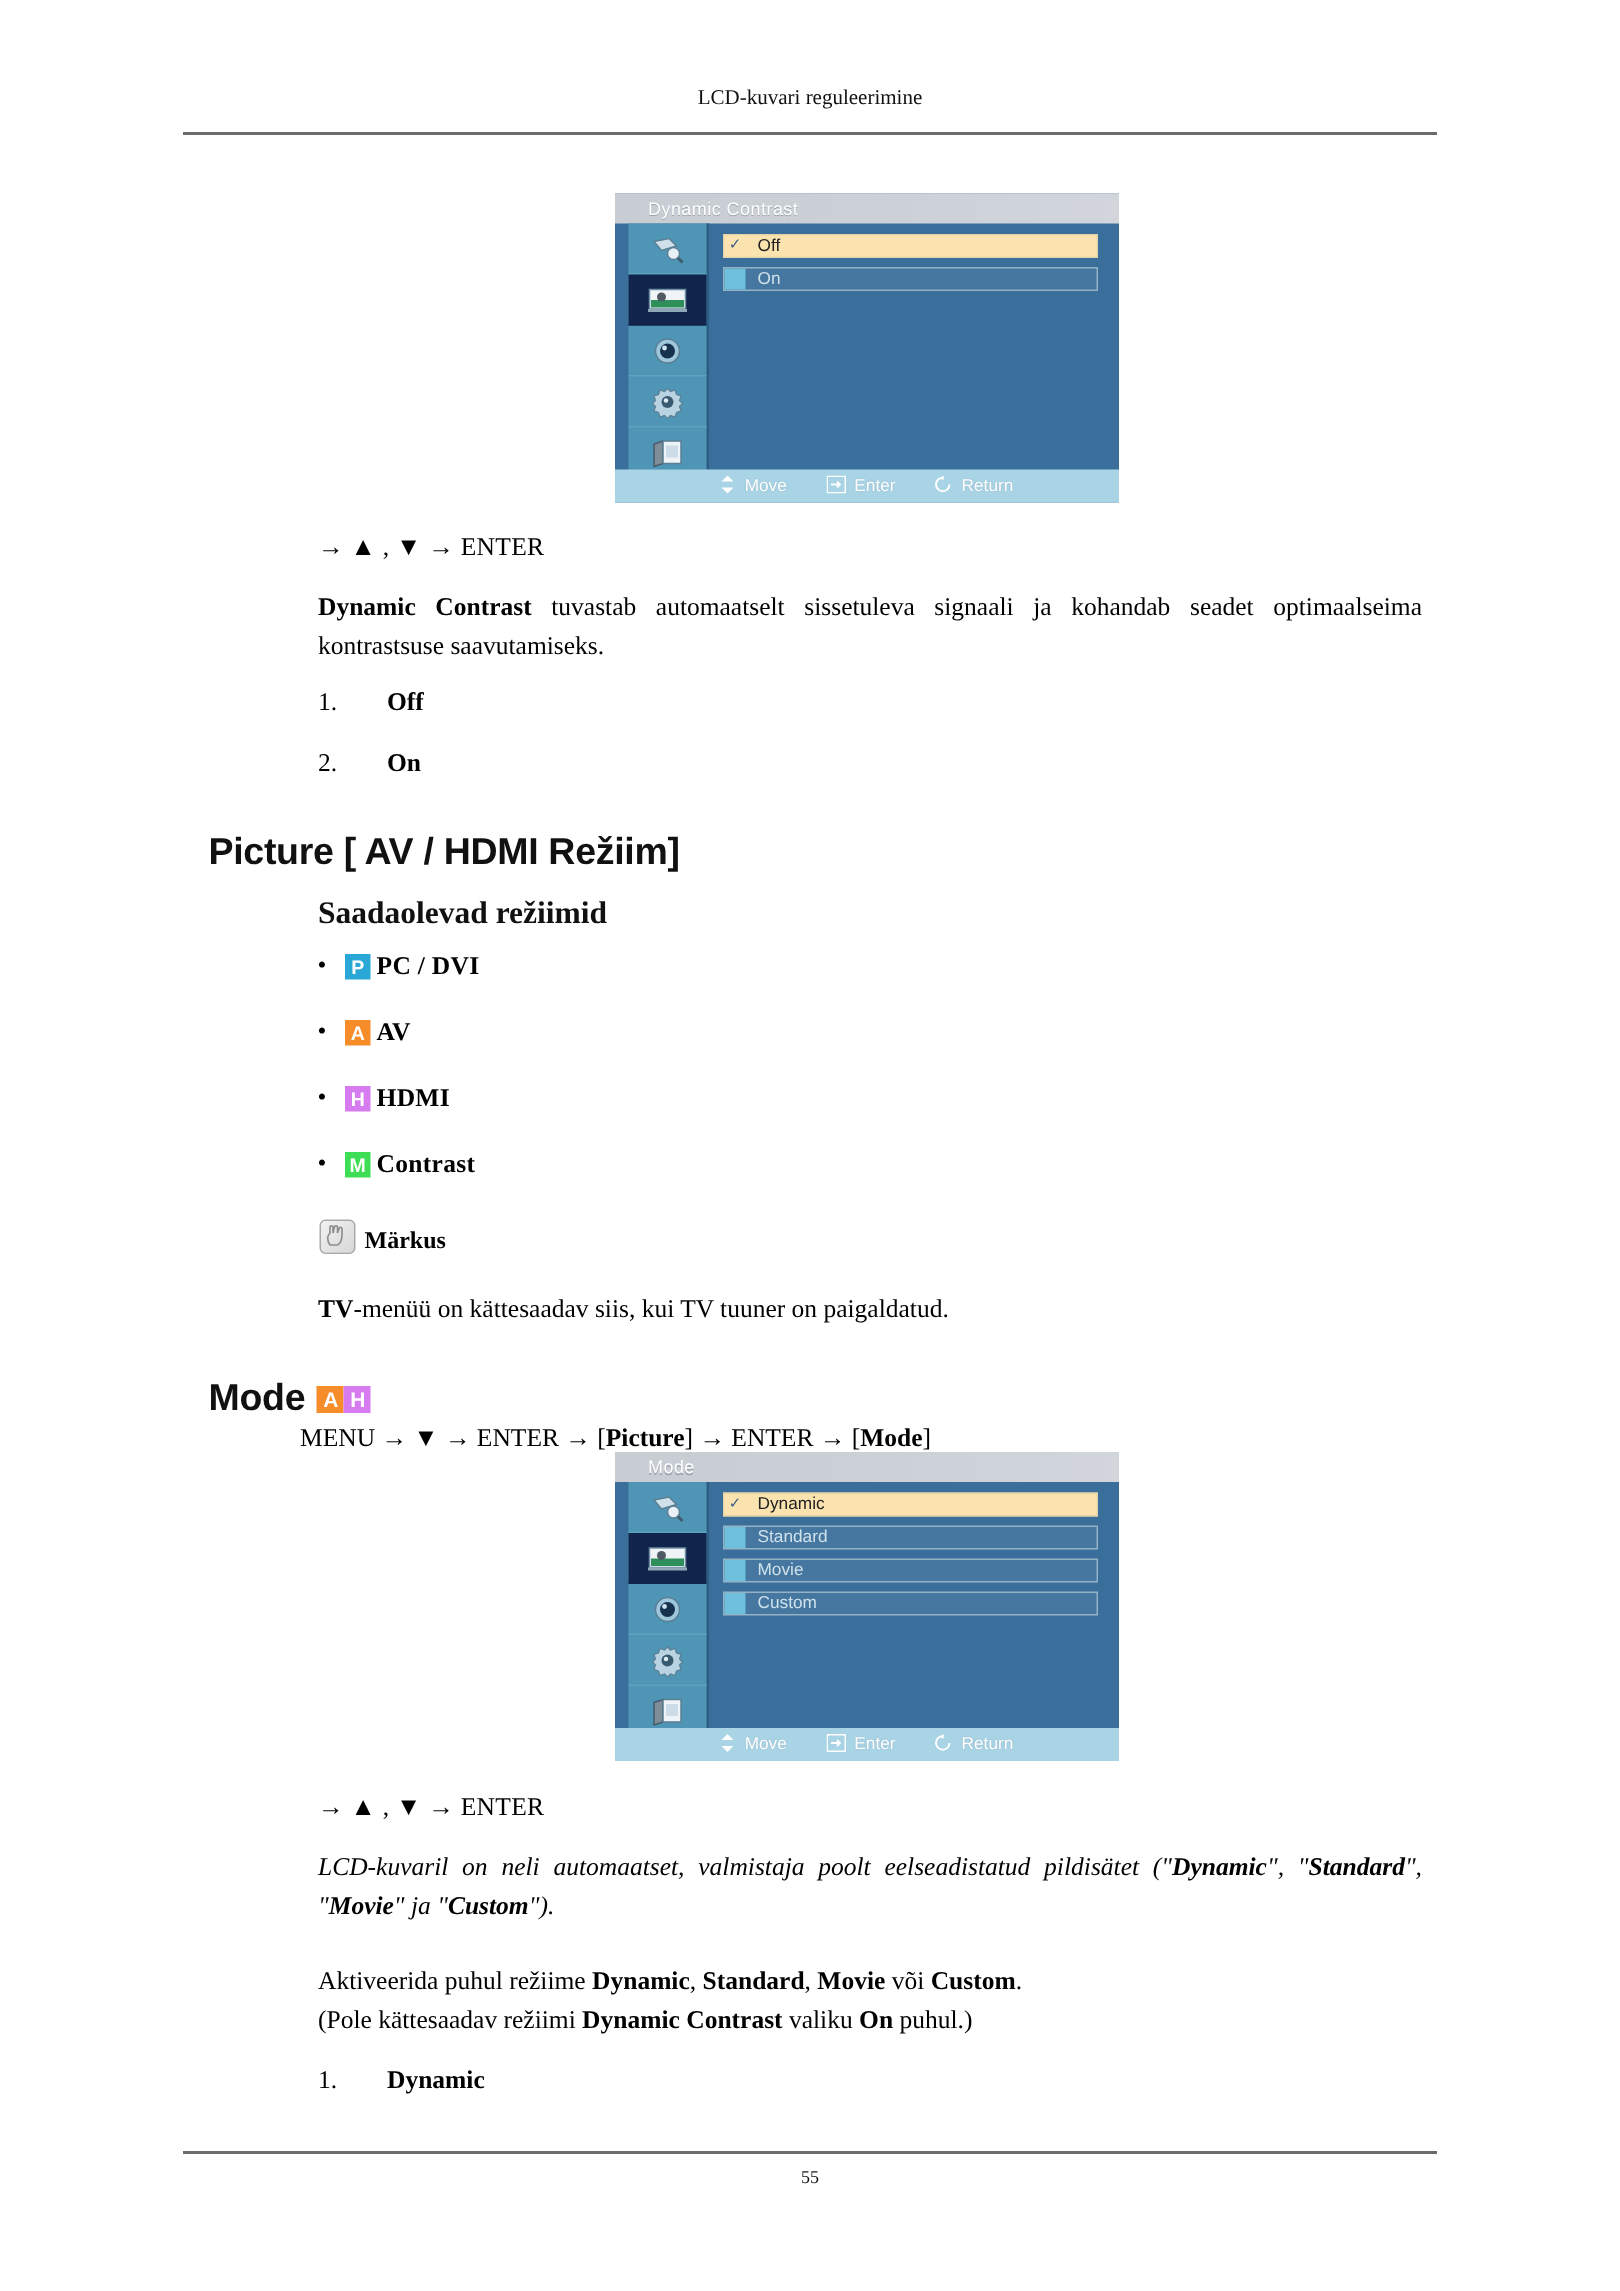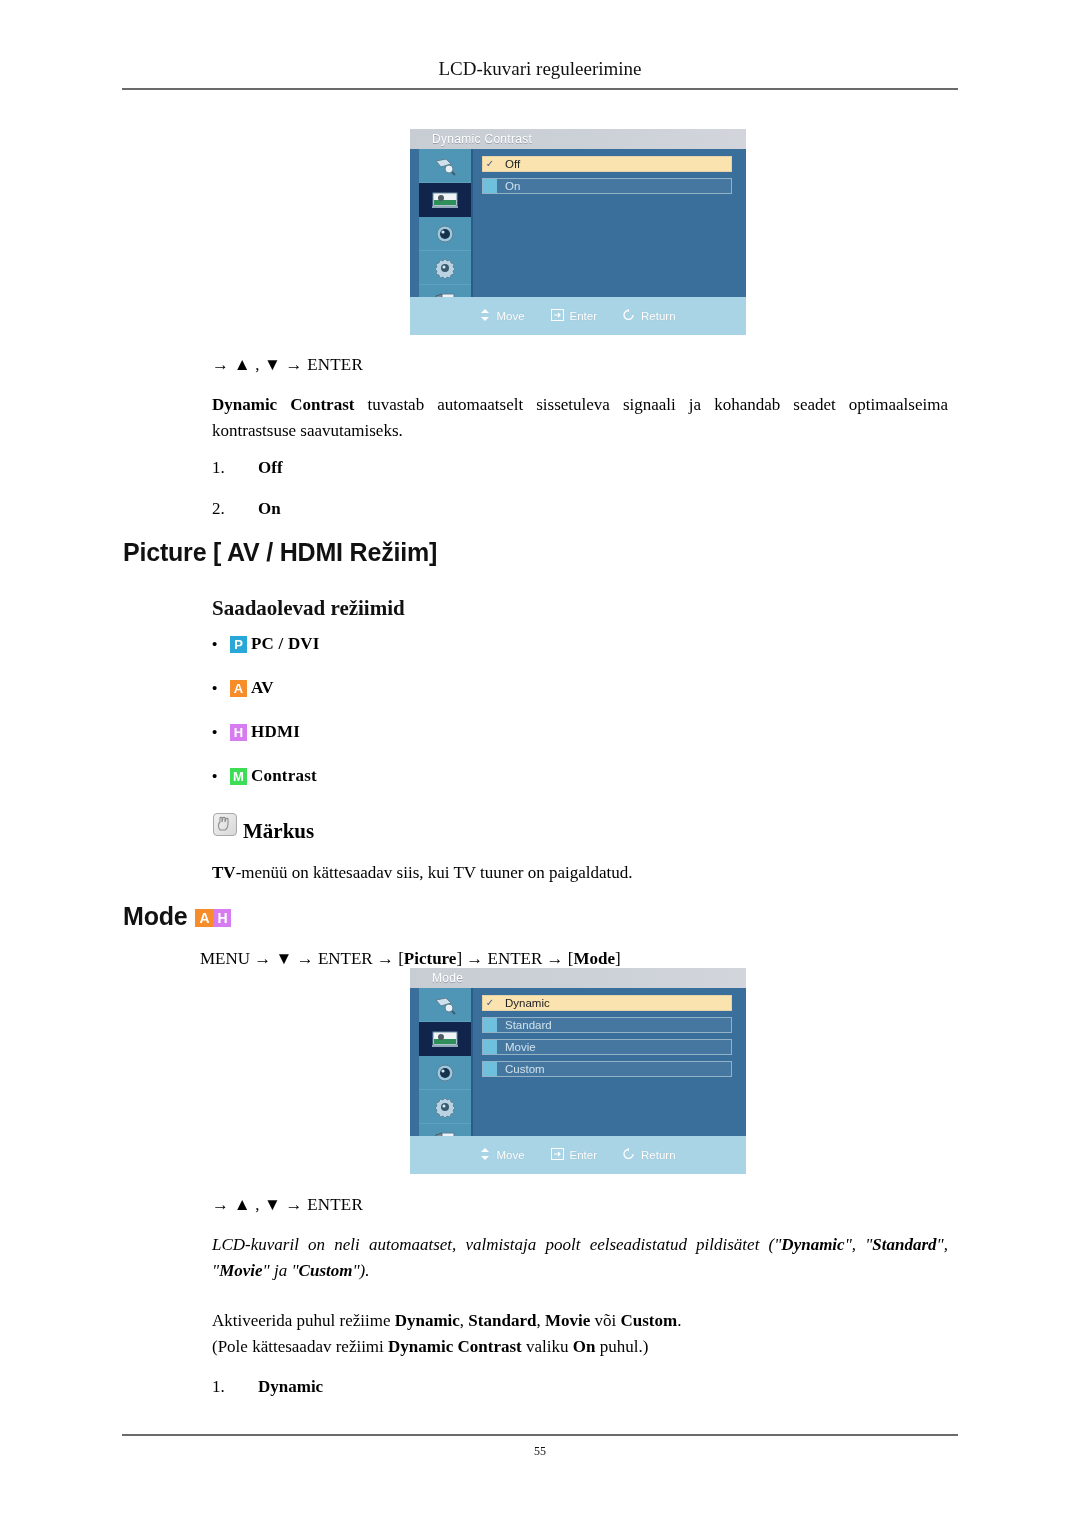--- a/index.html
+++ b/index.html
@@ -16,21 +16,21 @@
     overflow: hidden;
   }
 
   
   .page-header {
     position: absolute;
     left: 0; top: 58px;
     width: 1080px;
     text-align: center;
     font-family: "Liberation Serif", serif;
-    font-size: 19px;
+    font-size: 14px;
     color: #111;
   }
   .rule-top {
     position: absolute;
     left: 122px; top: 88px;
     width: 836px; height: 0;
     border-top: 2px solid #6b6b6b;
   }
   .rule-bottom {
     position: absolute;
@@ -131,21 +131,21 @@
     color: #3b5b86;
     font-size: 10px;
     text-align: center;
     line-height: 14px;
   }
   .osd-row.selected .lbl { color: #222222; }
 
   .osd-footer {
     position: absolute;
     left: 0; bottom: 0;
-    width: 336px; height: 38px;
+    width: 336px; height: 22px;
     background: #a8d4e6;
     display: flex;
     align-items: center;
     justify-content: center;
     gap: 26px;
   }
   .osd-footer .hint {
     display: flex;
     align-items: center;
     gap: 6px;
@@ -172,21 +172,21 @@
   .numlist-item {
     position: absolute;
     font-family: "Liberation Serif", serif;
     font-size: 17px;
   }
   .numlist-item .num { position: absolute; left: 0; }
   .numlist-item .val { position: absolute; left: 46px; font-weight: bold; }
 
   h1.sec {
     position: absolute;
-    margin: 0;
+    margin: 16px;
     font-family: "Liberation Sans", sans-serif;
     font-size: 25px;
     font-weight: bold;
     color: #111;
     letter-spacing: -0.2px;
   }
   h2.sub {
     position: absolute;
     margin: 0;
     font-family: "Liberation Serif", serif;
@@ -232,21 +232,21 @@
   .note-icon {
     position: absolute;
     width: 22px; height: 21px;
     border: 1px solid #a9a9a9;
     border-radius: 4px;
     background: linear-gradient(135deg, #f2f2f2 0%, #d7d7d7 100%);
   }
   .note-title {
     position: absolute;
     font-family: "Liberation Serif", serif;
-    font-size: 21px;
+    font-size: 16px;
     font-weight: bold;
   }
 </style>
 </head>
 <body>
 
 <div class="page-header">LCD-kuvari reguleerimine</div>
 <div class="rule-top"></div>
 
 <div class="osd" id="osd1" style="left:410px; top:129px;">

